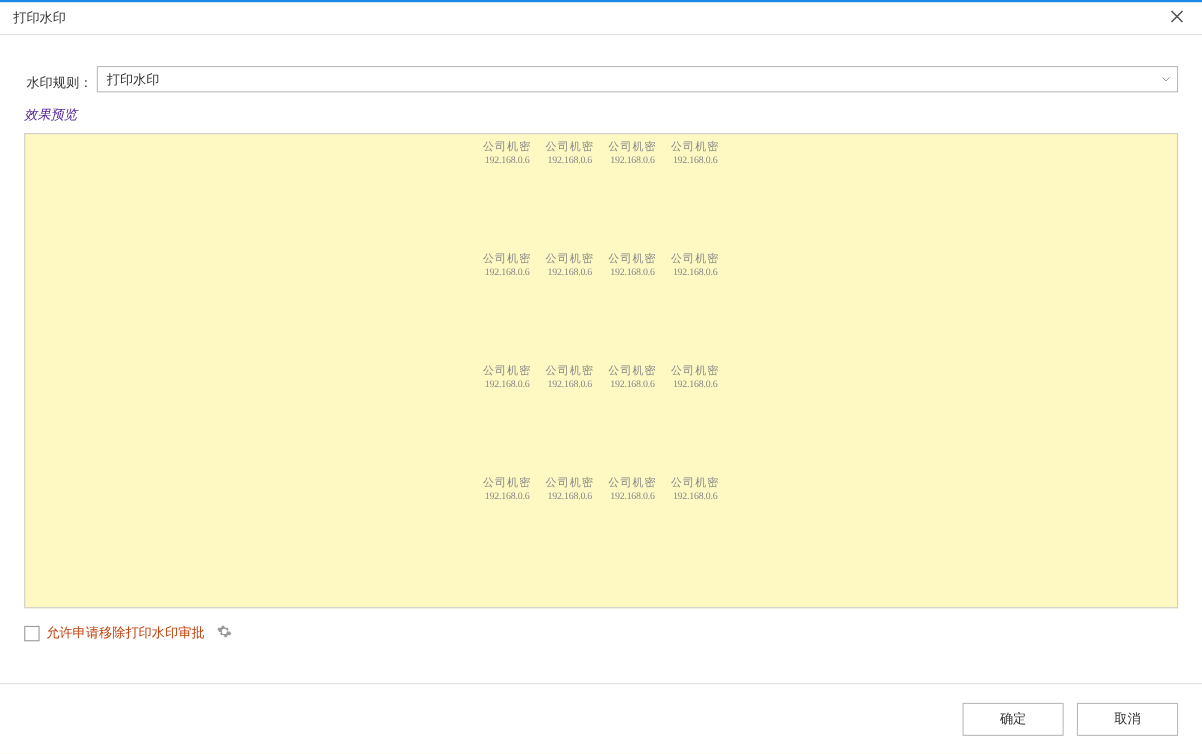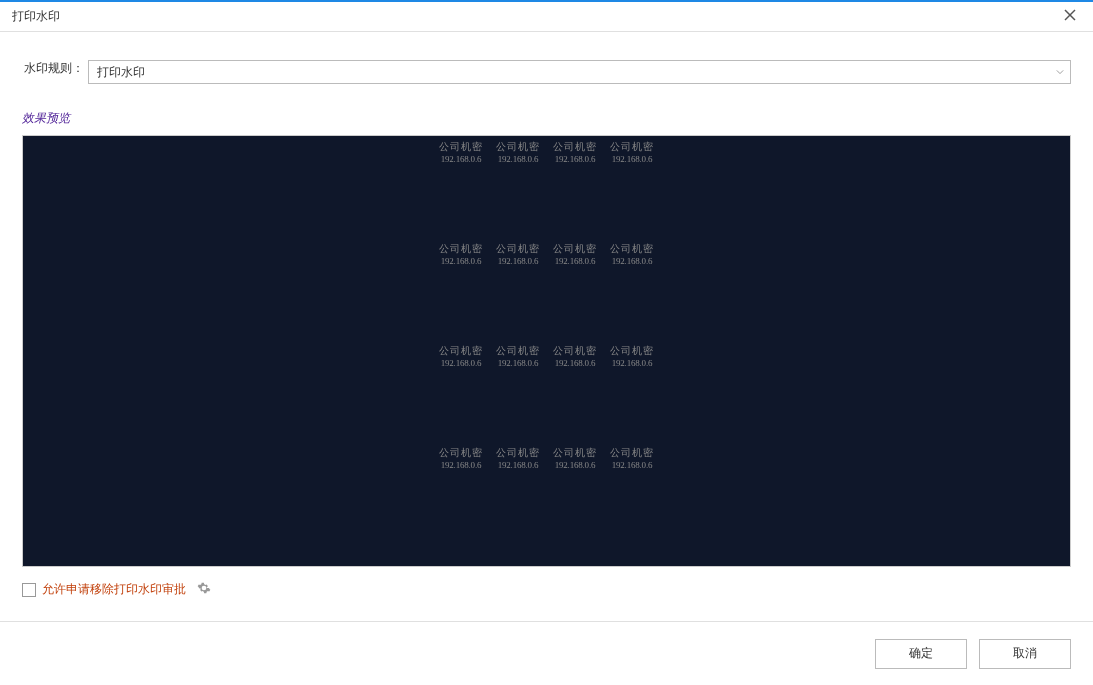--- a/index.html
+++ b/index.html
@@ -24,41 +24,41 @@
     }
     .titlebar .title { font-size: 12px; color: #333; }
     .close-btn {
       width: 26px; height: 26px;
       display: flex; align-items: center; justify-content: center;
       cursor: pointer;
       color: #555;
     }
     .close-btn svg { width: 12px; height: 12px; stroke: #555; stroke-width: 1.5; }
     .content { padding: 28px 22px 0 22px; }
-    .row { display: flex; align-items: flex-start; margin-bottom: 26px; }
+    .row { display: flex; align-items: flex-end; margin-bottom: 12px; }
     .row-label { width: 66px; text-align: right; color: #333; font-size: 12px; }
     .colon{ margin: 0 4px 0 0;}
     .select {
       flex: 1;
       height: 24px;
       border: 1px solid #bbb;
       display: flex; align-items: center; justify-content: space-between;
       padding: 0 6px 0 8px;
       font-size: 12px;
       color: #333;
       background: #fff;
       cursor: pointer;
     }
     .select .chev { color: #888; }
     .select .chev svg { width: 8px; height: 8px; display:block;}
     .section-label { font-size: 12px; color: #4c1d95; margin-bottom: 8px; font-style: italic; }
     .preview {
       border: 1px solid #ccc;
       height: 432px;
-      background: #0f172a;
+      background: #fef9c3;
       position: relative;
       overflow: hidden;
     }
     .wm-grid {
       position: absolute;
       left: 0; right: 0; top: 4px;
       display: flex;
       flex-direction: column;
       gap: 78px;
     }

